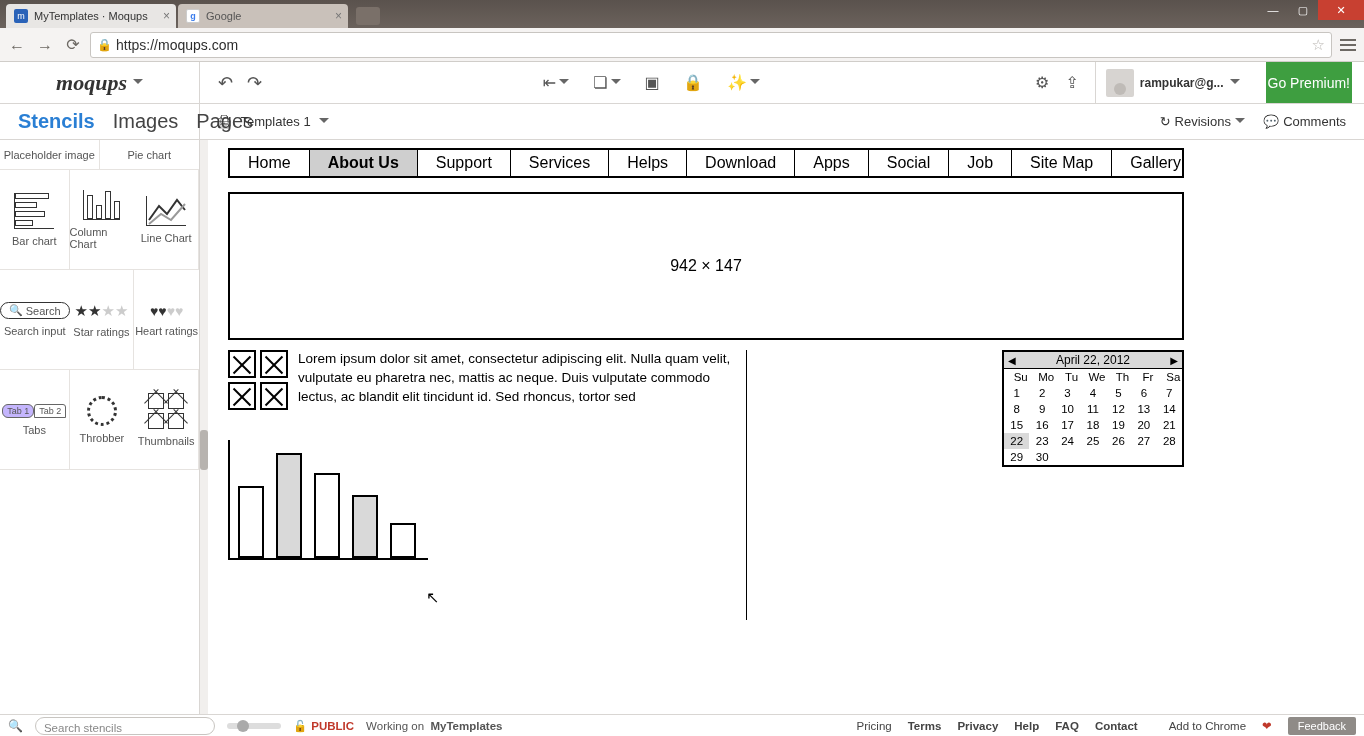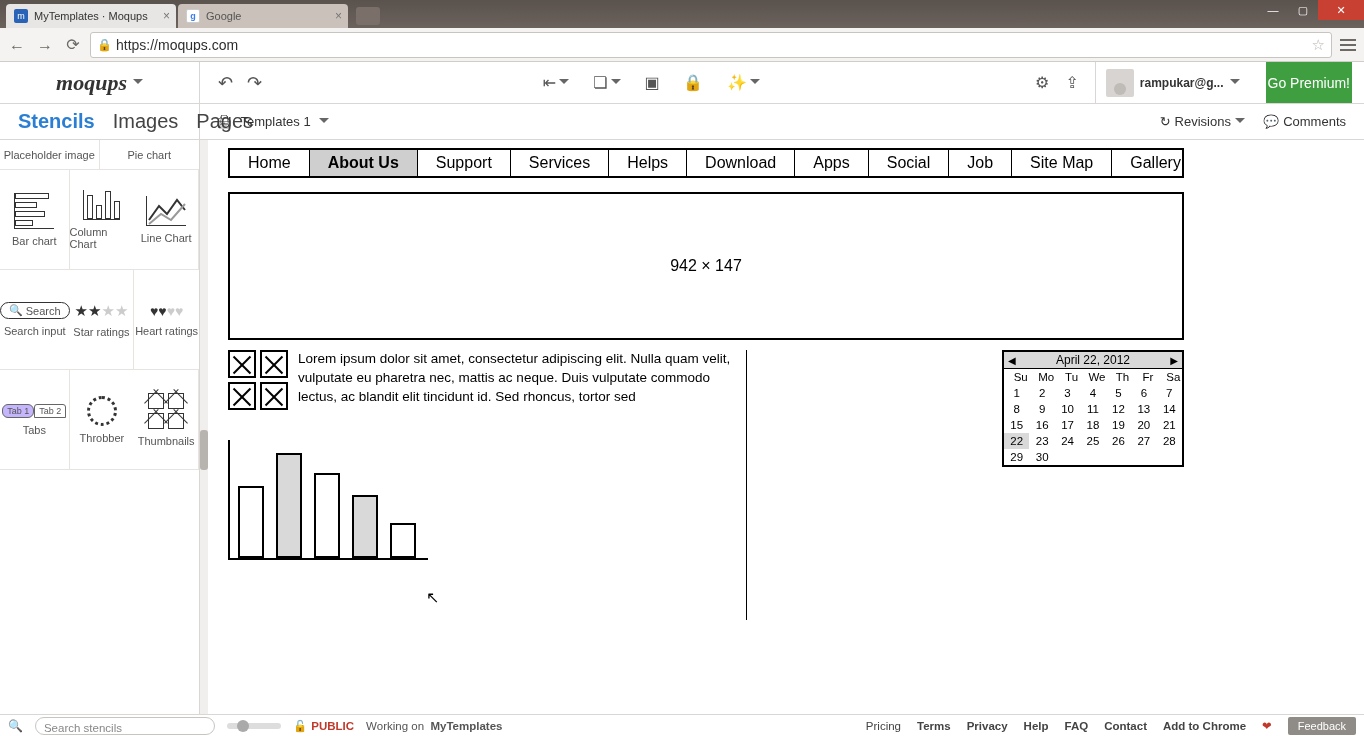--- a/index.html
+++ b/index.html
@@ -401,17 +401,17 @@
     <span>PUBLIC</span>
   </div>
   <span><span>Working on</span>&nbsp;&nbsp;<b>MyTemplates</b></span>
   <div class="right" id="status-links">
       <span style="font-weight: 400; color: rgb(68, 68, 68);">Pricing</span>
       <span style="font-weight: 600; color: rgb(68, 68, 68);">Terms</span>
       <span style="font-weight: 700; color: rgb(68, 68, 68);">Privacy</span>
       <span style="font-weight: 600; color: rgb(68, 68, 68);">Help</span>
       <span style="font-weight: 600; color: rgb(68, 68, 68);">FAQ</span>
       <span style="font-weight: 600; color: rgb(68, 68, 68);">Contact</span>
-      <span style="font-weight: 700; color: rgb(68, 68, 68);">Add to Chrome</span>
+      <span style="font-weight: 400; color: rgb(68, 68, 68); margin-left: 15px;">Add to Chrome</span>
     <span style="color:#c0392b;">❤</span>
     <span class="feedback">Feedback</span>
   </div>
 </div>
 
 </body></html>

